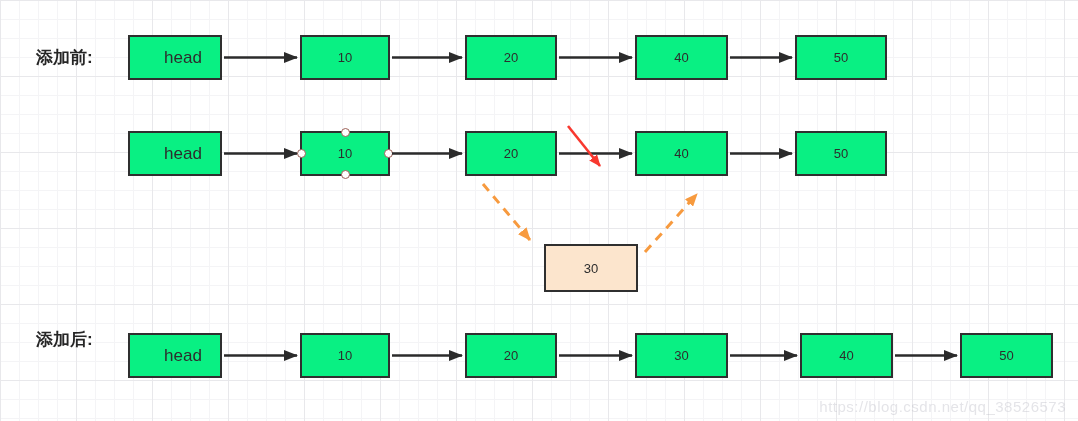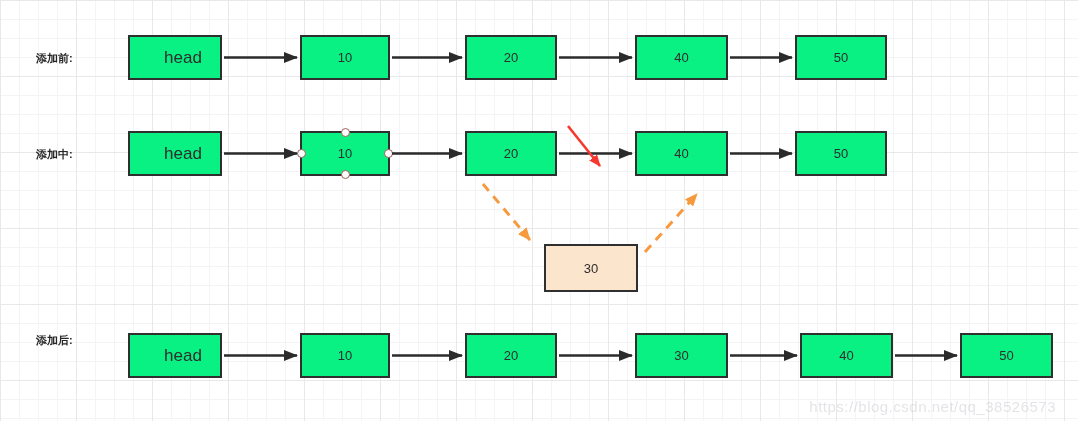--- a/index.html
+++ b/index.html
@@ -9,48 +9,47 @@
     background-color:#ffffff;
     background-image:
       linear-gradient(#e8e8eb 1px, transparent 1px),
       linear-gradient(90deg, #e8e8eb 1px, transparent 1px),
       linear-gradient(#f4f4f6 1px, transparent 1px),
       linear-gradient(90deg, #f4f4f6 1px, transparent 1px);
     background-size:76px 76px,76px 76px,19px 19px,19px 19px;
   }
   .row-label{
     position:absolute;left:36px;width:80px;height:24px;line-height:24px;
-    font-size:11px;font-weight:bold;color:#262626;text-align:left;
+    font-size:17px;font-weight:bold;color:#262626;text-align:left;
   }
   .node{
     position:absolute;box-sizing:border-box;
     background:var(--node-fill);border:2.5px solid var(--node-border);
     display:flex;align-items:center;justify-content:center;
     font-size:13px;color:#2d2d2d;
   }
   .node.head-node{font-size:17px;padding-left:16px;}
   .node.inserted{background:var(--inserted-fill);}
   .handle{
     position:absolute;width:9px;height:9px;border-radius:50%;
     background:#ffffff;border:1.5px solid var(--handle-stroke);
     box-sizing:border-box;
   }
   #arrow-layer{position:absolute;left:0;top:0;pointer-events:none;}
   #watermark{
-    position:absolute;right:22px;bottom:6px;
+    position:absolute;right:12px;bottom:6px;
     font-size:15px;letter-spacing:.5px;color:rgba(185,185,195,.38);
   }
 </style>
 </head>
 <body>
 
 <div id="stage" style="--node-fill: #09f083; --node-border: #2f2f2f; --inserted-fill: #fce5cd; --black-arrow: #2b2b2b; --red-arrow: #f8382f; --orange-arrow: #f79a3e; --handle-stroke: #9c6057;">
 
   <div class="row-label" style="top:46px">添加前:</div>
-  <div class="row-label" style="top:142px">添加中:</div>
   <div class="row-label" style="top:328px">添加后:</div>
 
   <div id="nodes-layer">
       <div class="node head-node" style="left: 128px; top: 35px; width: 94px; height: 45px;">head</div>
       <div class="node" style="left: 300px; top: 35px; width: 90px; height: 45px;">10</div>
       <div class="node" style="left: 465px; top: 35px; width: 92px; height: 45px;">20</div>
       <div class="node" style="left: 635px; top: 35px; width: 93px; height: 45px;">40</div>
       <div class="node" style="left: 795px; top: 35px; width: 92px; height: 45px;">50</div>
       <div class="node head-node" style="left: 128px; top: 131px; width: 94px; height: 45px;">head</div>
       <div class="node" style="left: 300px; top: 131px; width: 90px; height: 45px;">10<div class="handle" style="left: 50%; top: -5px; margin-left: -4.5px;"></div><div class="handle" style="left: 50%; top: calc(100% - 4px); margin-left: -4.5px;"></div><div class="handle" style="left: -5px; top: 50%; margin-top: -4.5px;"></div><div class="handle" style="left: calc(100% - 4px); top: 50%; margin-top: -4.5px;"></div></div>

